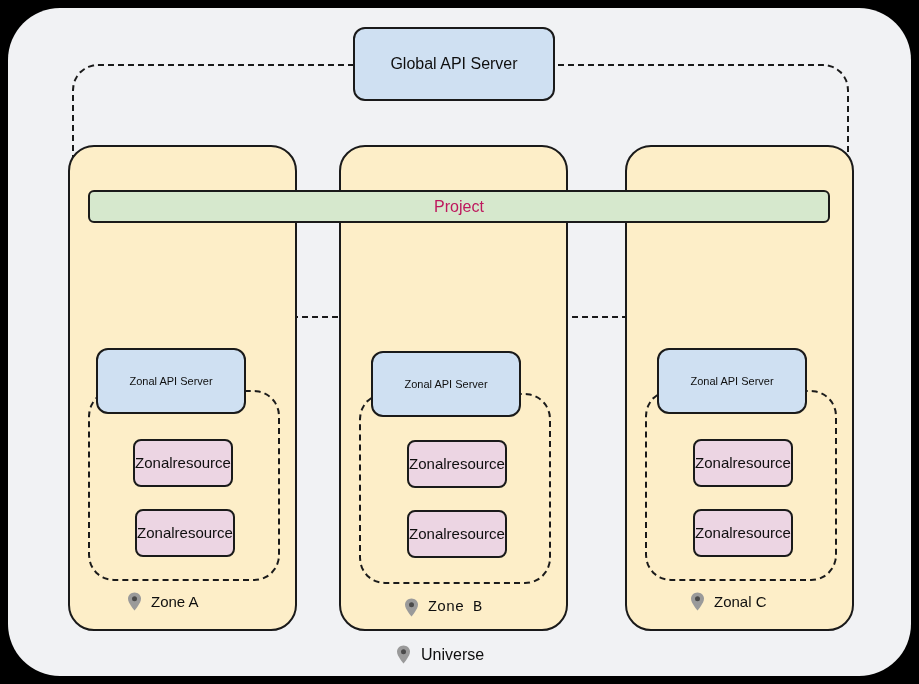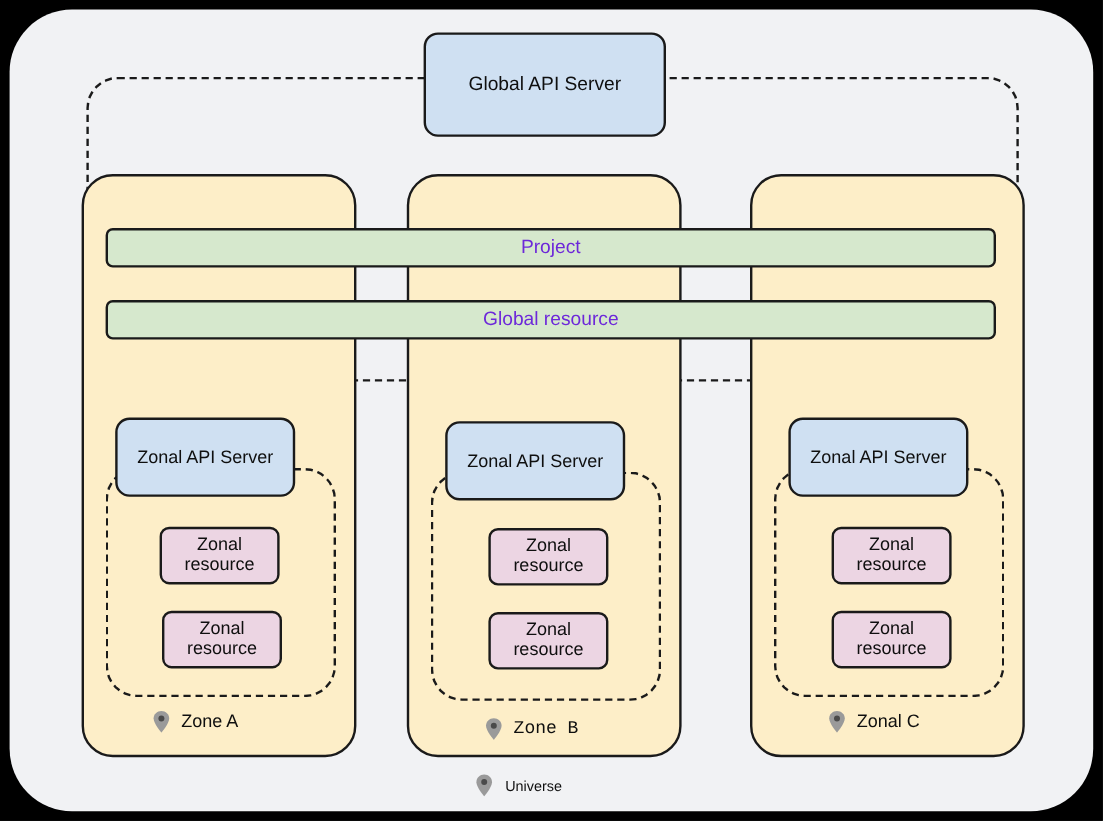--- a/index.html
+++ b/index.html
@@ -71,33 +71,33 @@
     width: 742px;
     height: 33px;
     box-sizing: border-box;
     background: #d6e8cd;
     border: 2px solid #1a1a1a;
     border-radius: 6px;
     display: flex;
     align-items: center;
     justify-content: center;
     font-size: 16px;
-    color: #6d28d9;
+    color: #be185d;
     z-index: 6;
   }
   .bar-project { top: 190px; }
   .bar-global-resource { top: 250px; }
 
   
   .global-api {
     position: absolute;
     left: 353px;
     top: 27px;
     width: 202px;
-    height: 87px;
+    height: 74px;
     box-sizing: border-box;
     background: #cfe0f2;
     border: 2px solid #1a1a1a;
     border-radius: 12px;
     display: flex;
     align-items: center;
     justify-content: center;
     font-size: 16px;
     color: #0f0f0f;
     z-index: 8;
@@ -122,39 +122,39 @@
     position: absolute;
     width: 150px;
     height: 66px;
     box-sizing: border-box;
     background: #cfe0f2;
     border: 2px solid #1a1a1a;
     border-radius: 12px;
     display: flex;
     align-items: center;
     justify-content: center;
-    font-size: 15px;
+    font-size: 11px;
     color: #0f0f0f;
     z-index: 5;
   }
   .zone-a .zonal-api { left: 26px; top: 201px; }
   .zone-b .zonal-api { left: 30px; top: 204px; }
   .zone-c .zonal-api { left: 30px; top: 201px; }
 
   
   .zonal-res {
     position: absolute;
     width: 100px;
     height: 48px;
     box-sizing: border-box;
     background: #ecd5e3;
     border: 2px solid #1a1a1a;
     border-radius: 8px;
     display: flex;
-    flex-direction: column;
+    flex-direction: row;
     align-items: center;
     justify-content: center;
     line-height: 1.12;
     font-size: 15px;
     color: #0f0f0f;
     z-index: 5;
   }
   .zone-a .zonal-res-1 { left: 63px; top: 292px; }
   .zone-a .zonal-res-2 { left: 65px; top: 362px; }
   .zone-b .zonal-res-1 { left: 66px; top: 293px; }
@@ -184,21 +184,21 @@
   }
 
   
   .universe-label {
     position: absolute;
     left: 396px;
     top: 645px;
     display: flex;
     align-items: center;
     gap: 10px;
-    font-size: 12px;
+    font-size: 16px;
     color: #0f0f0f;
     z-index: 9;
   }
 </style>
 </head>
 <body>
 
 <div id="diagram">
 
   <div class="universe-box"></div>
@@ -282,23 +282,20 @@
       </span>
       <span>Zonal C</span>
     </div>
   </div>
 
   <div class="global-boundary"></div>
 
   <div class="global-bar bar-project">
     <span>Project</span>
   </div>
-  <div class="global-bar bar-global-resource">
-    <span>Global resource</span>
-  </div>
 
   <div class="global-api">
     <span>Global API Server</span>
   </div>
 
   <div class="universe-label">
     <span class="pin-icon">
       <svg viewBox="0 0 15 19" width="15" height="19" aria-hidden="true">
         <path d="M7.5 0.5 C3.9 0.5 1 3.3 1 6.8 C1 11.1 7.5 18.5 7.5 18.5 C7.5 18.5 14 11.1 14 6.8 C14 3.3 11.1 0.5 7.5 0.5 Z" fill="#9a9a9a"></path>
         <circle cx="7.5" cy="6.7" r="2.5" fill="#4a4a4a"></circle>

